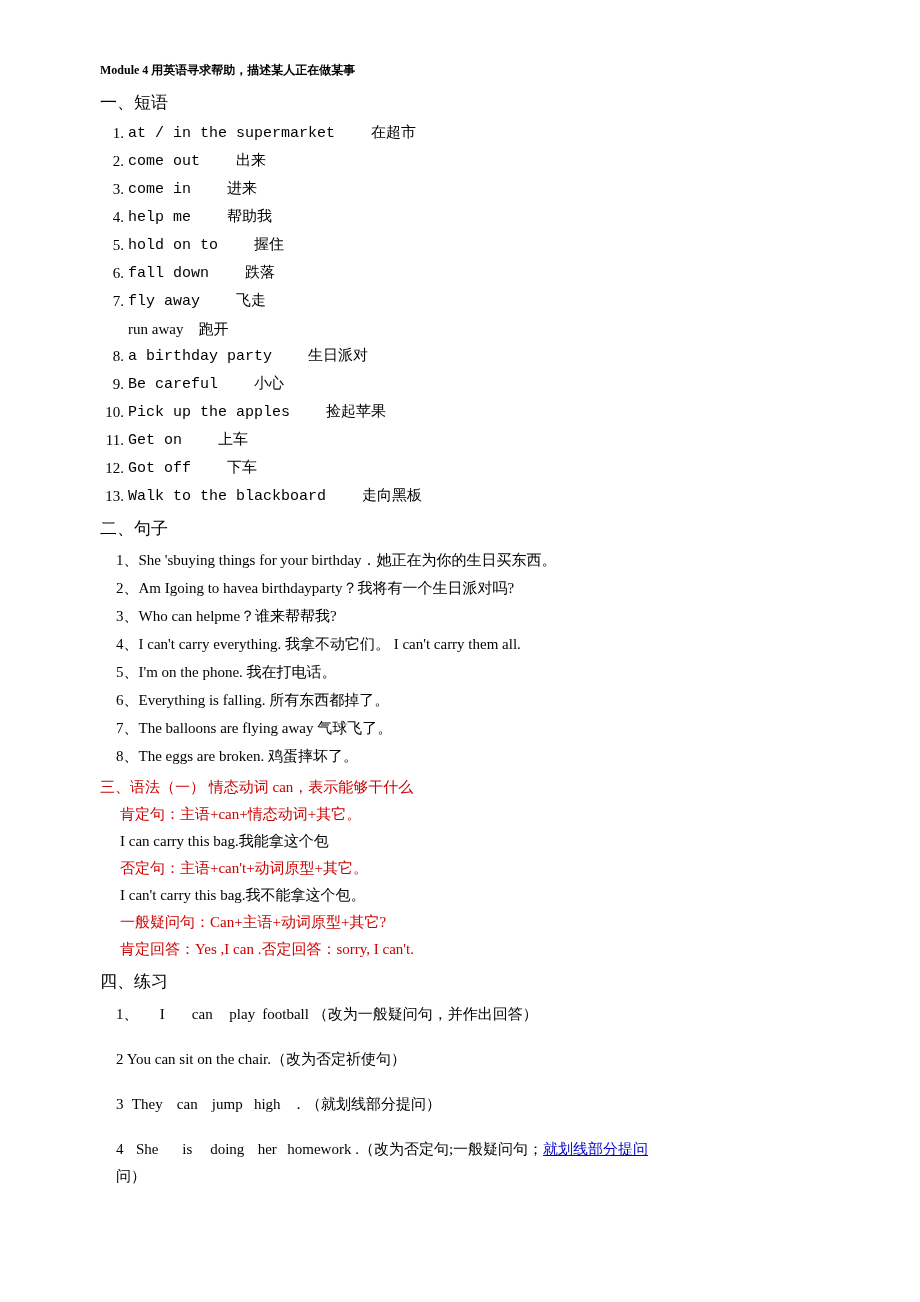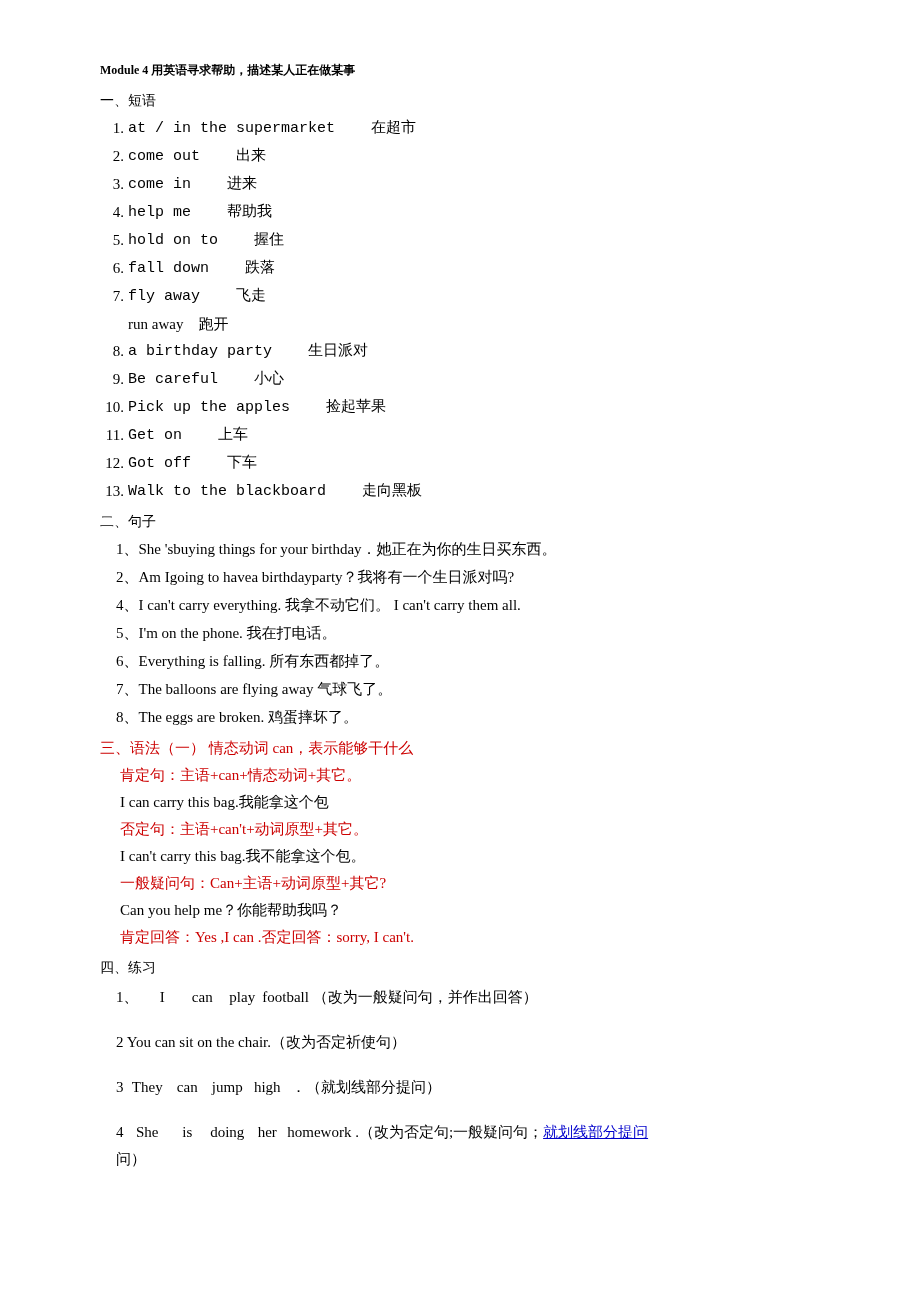--- a/index.html
+++ b/index.html
@@ -14,21 +14,21 @@
       color: #000000;
       padding: 60px 80px 60px 100px;
       line-height: 1.8;
     }
     .title {
       font-weight: bold;
       font-size: 12px;
       margin-bottom: 6px;
     }
     .section-header {
-      font-size: 14px;
+      font-size: 17px;
       margin-top: 4px;
       margin-bottom: 2px;
     }
     .phrase-list {
       list-style: none;
       padding: 0;
       margin: 0;
     }
     .phrase-item {
       display: flex;
@@ -143,35 +143,35 @@
       <span class="phrase-num">13.</span>
       <span class="phrase-content">Walk to the blackboard&nbsp;&nbsp;&nbsp;&nbsp;走向黑板</span>
     </li>
   </ul>
 
 <div class="section-header">二、句子</div>
 <div class="sentence-section">
 
 <div class="sentence-item">1、She 'sbuying things for your birthday．她正在为你的生日买东西。</div>
     <div class="sentence-item">2、Am Igoing to havea birthdayparty？我将有一个生日派对吗?</div>
+    <div class="sentence-item">3、Who can helpme？谁来帮帮我?</div>
     <div class="sentence-item">4、I can't carry everything. 我拿不动它们。 I can't carry them all.</div>
     <div class="sentence-item">5、I'm on the phone. 我在打电话。</div>
     <div class="sentence-item">6、Everything is falling. 所有东西都掉了。</div>
     <div class="sentence-item">7、The balloons are flying away 气球飞了。</div>
     <div class="sentence-item">8、The eggs are broken. 鸡蛋摔坏了。</div>
   </div>
 
 <div class="grammar-section">
   <div class="red">三、语法（一）  情态动词 can，表示能够干什么</div>
   <div class="grammar-rule">肯定句：主语+can+情态动词+其它。</div>
   <div class="grammar-example">I can carry this bag.我能拿这个包</div>
   <div class="grammar-rule">否定句：主语+can't+动词原型+其它。</div>
   <div class="grammar-example">I can't carry this bag.我不能拿这个包。</div>
   <div class="grammar-rule">一般疑问句：Can+主语+动词原型+其它?</div>
-  <div class="grammar-example">Can you help me？你能帮助我吗？</div>
   <div class="grammar-rule">肯定回答：Yes ,I can .否定回答：sorry, I can't.</div>
 </div>
 
 <div class="section-header">四、练习</div>
 <div class="exercise-section">
 
 <div class="exercise-item">
       <div><span>1、&nbsp;</span><span class="spaced-word">I</span><span class="spaced-word">can</span><span class="spaced-word">play</span><span class="spaced-word">football</span><span>&nbsp;（改为一般疑问句，并作出回答）</span></div>
     </div>
     <div class="exercise-item">

